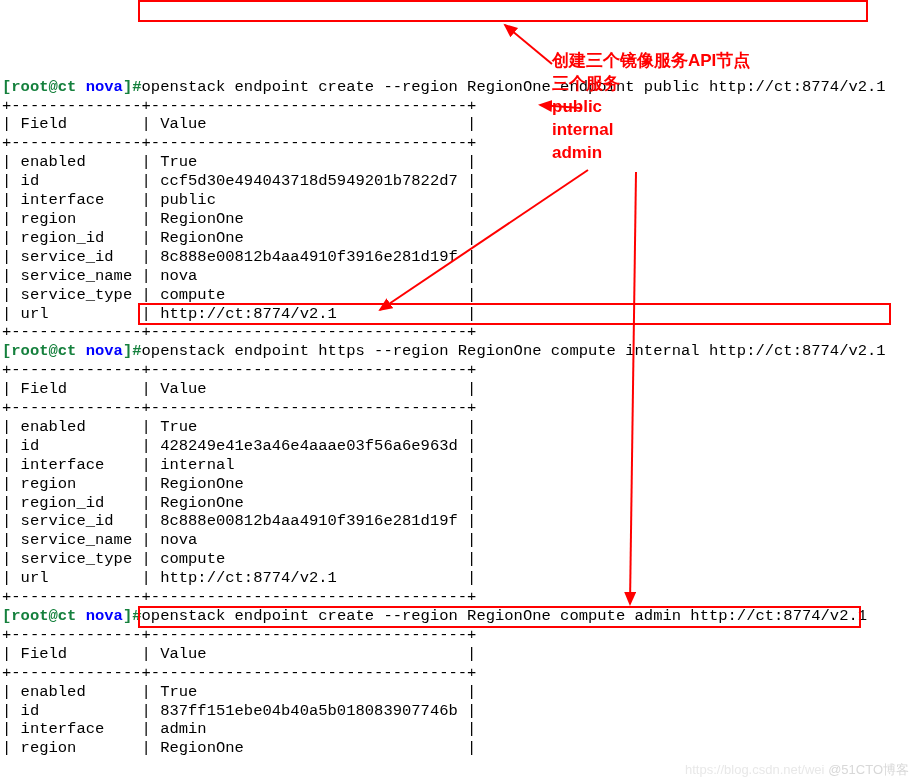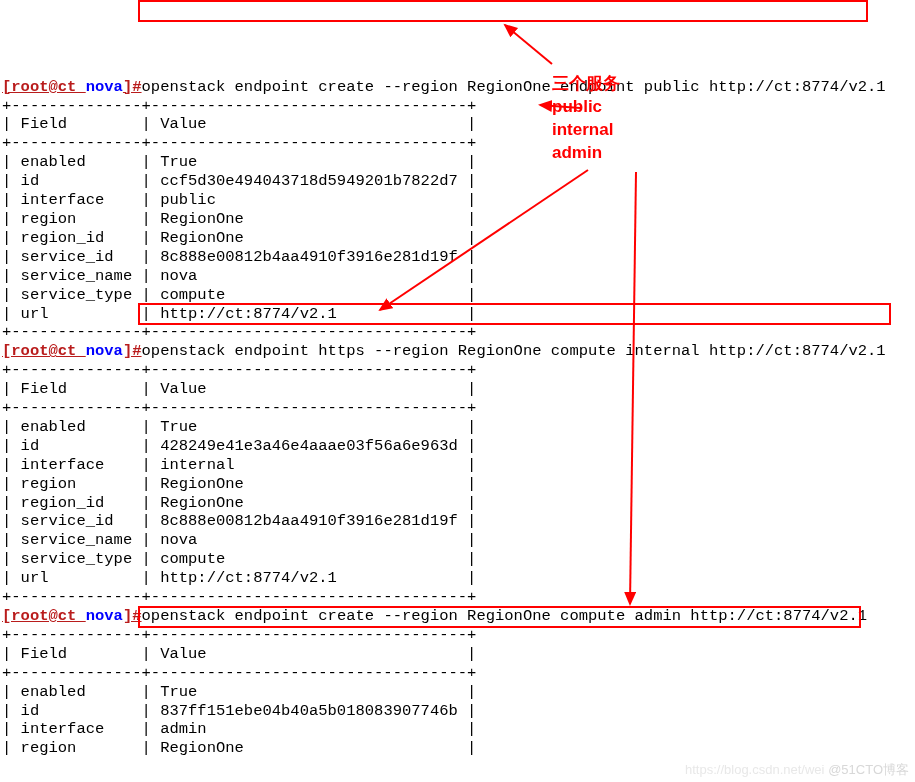--- a/index.html
+++ b/index.html
@@ -10,21 +10,21 @@
     line-height: 1.22;
     color: #000;
     background: #fff;
     white-space: pre;
     position: relative;
     width: 915px;
     height: 782px;
     box-sizing: border-box;
     overflow: hidden;
   }
-  .prompt-root { color: #b91c1c; font-weight: bold; text-decoration: underline; }
+  .prompt-root { color: #15803d; font-weight: bold; }
   .prompt-path { color: #0000ff; font-weight: bold; }
   .cmd { color: #000; }
   .highlight-box {
     position: absolute;
     border: 2px solid #ff0000;
     pointer-events: none;
     box-sizing: border-box;
   }
   .annotation {
     position: absolute;
@@ -91,21 +91,21 @@
 | interface    | <span>admin</span>                            |
 | region       | <span>RegionOne</span>                        |</span>
 
 
 <div class="highlight-box" style="left:138px; top:0px; width:730px; height:22px;"></div>
 <div class="highlight-box" style="left:138px; top:303px; width:753px; height:22px;"></div>
 <div class="highlight-box" style="left:138px; top:606px; width:723px; height:22px;"></div>
 
 
 <div class="annotation" style="left:552px; top:50px;">
-<br>
+<span>创建三个镜像服务API节点</span><br>
 <span>三个服务</span><br>
 <span>public</span><br>
 <span>internal</span><br>
 <span>admin</span>
 </div>
 
 
 <svg class="svg-overlay" width="915" height="782">
   <defs>
     <marker id="arrowhead" markerWidth="8" markerHeight="8" refX="6" refY="3" orient="auto">

